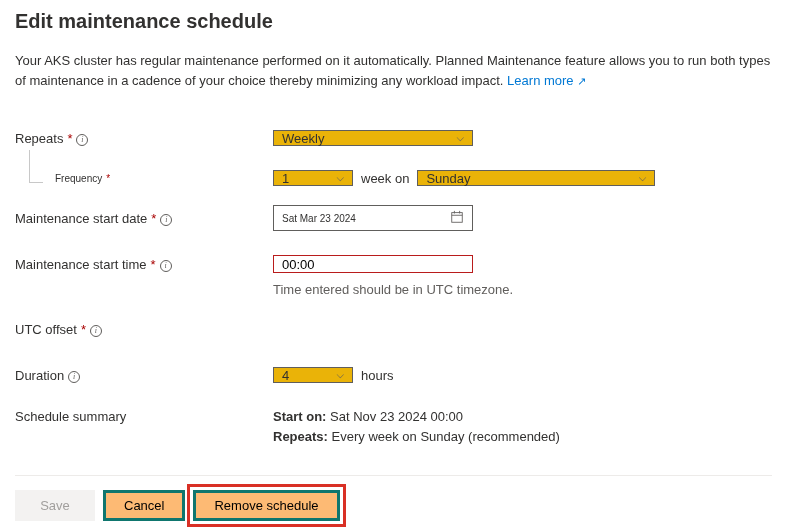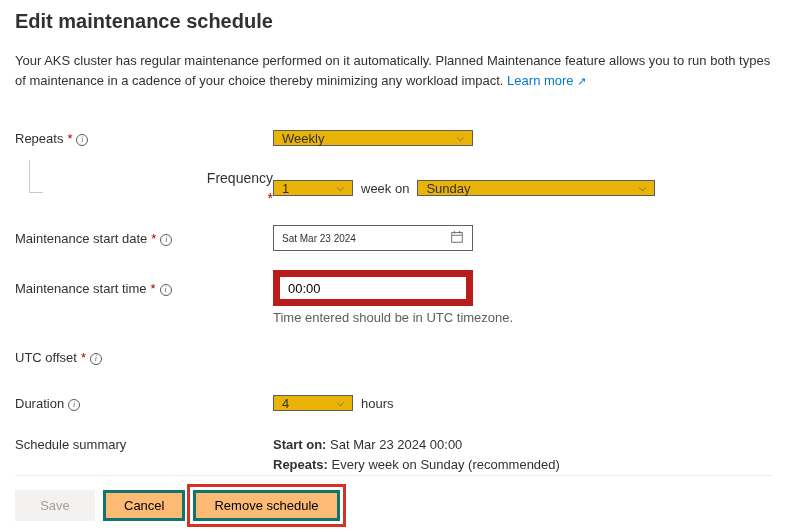--- a/index.html
+++ b/index.html
@@ -84,24 +84,24 @@
       cursor: pointer;
     }
     .select-box.wide { width: 200px; }
     .select-box.narrow { width: 80px; }
     .select-box.day { width: 238px; }
     .chevron {
       font-size: 10px;
       color: #605e5c;
     }
     .text-input {
-      border: 7px solid #b91c1c;
+      border: 1px solid #b91c1c;
       background: #ffffff;
       padding: 4px 8px;
-      height: 36px;
+      height: 18px;
       width: 200px;
       font-size: 13px;
       font-family: inherit;
       outline: none;
     }
     .date-input {
       border: 1px solid #605e5c;
       background: #ffffff;
       padding: 4px 8px;
       height: 26px;
@@ -140,25 +140,24 @@
       border-left: 1px solid #c8c8c8;
       border-bottom: 1px solid #c8c8c8;
       left: 14px;
       top: -28px;
       width: 14px;
       height: 33px;
     }
     .freq-label {
       width: 218px;
       flex-shrink: 0;
-      font-size: 14px;
+      font-size: 10px;
       display: flex;
       align-items: flex-end;
       gap: 4px;
-      flex-direction: column;
     }
     .summary-label {
       width: 258px;
       flex-shrink: 0;
       font-size: 13px;
       align-self: flex-start;
       padding-top: 2px;
     }
     .summary-row {
       display: flex;
@@ -310,21 +309,21 @@
     </div>
     <span class="inline-text">hours</span>
   </div>
 </div>
 
 <div class="summary-row">
   <div class="summary-label">Schedule summary</div>
   <div class="summary-content">
     <div>
       <b>Start on:</b>
-      <span>Sat Mar 23 2024 00:00</span>
+      <span>Sat Nov 23 2024 00:00</span>
     </div>
     <div>
       <b>Repeats:</b>
       <span>Every week on Sunday (recommended)</span>
     </div>
   </div>
 </div>
 
 <div class="footer">
   <button class="btn btn-disabled">Save</button>

